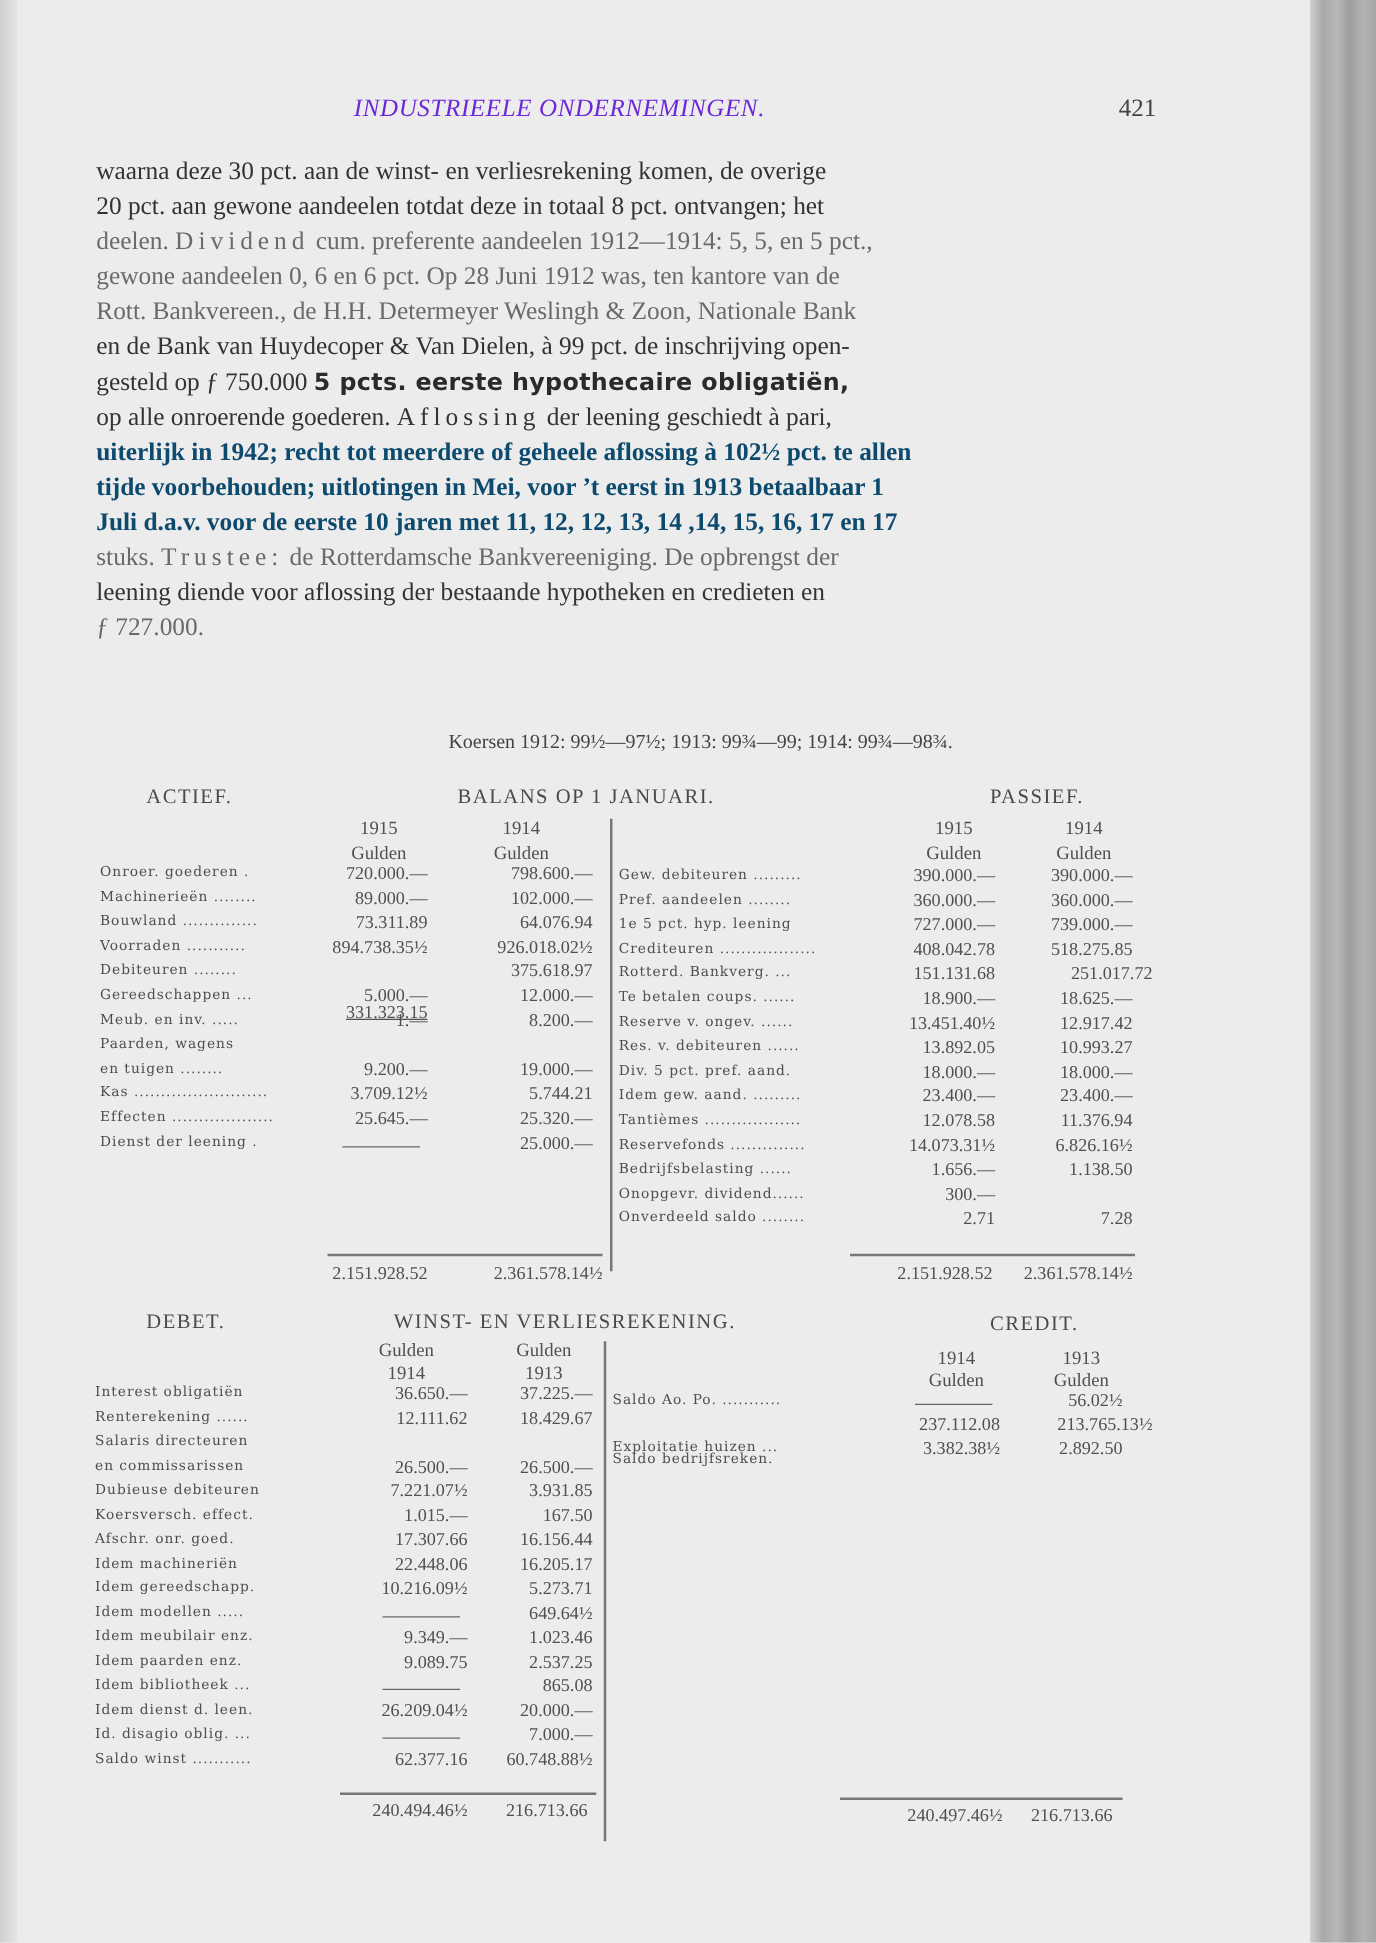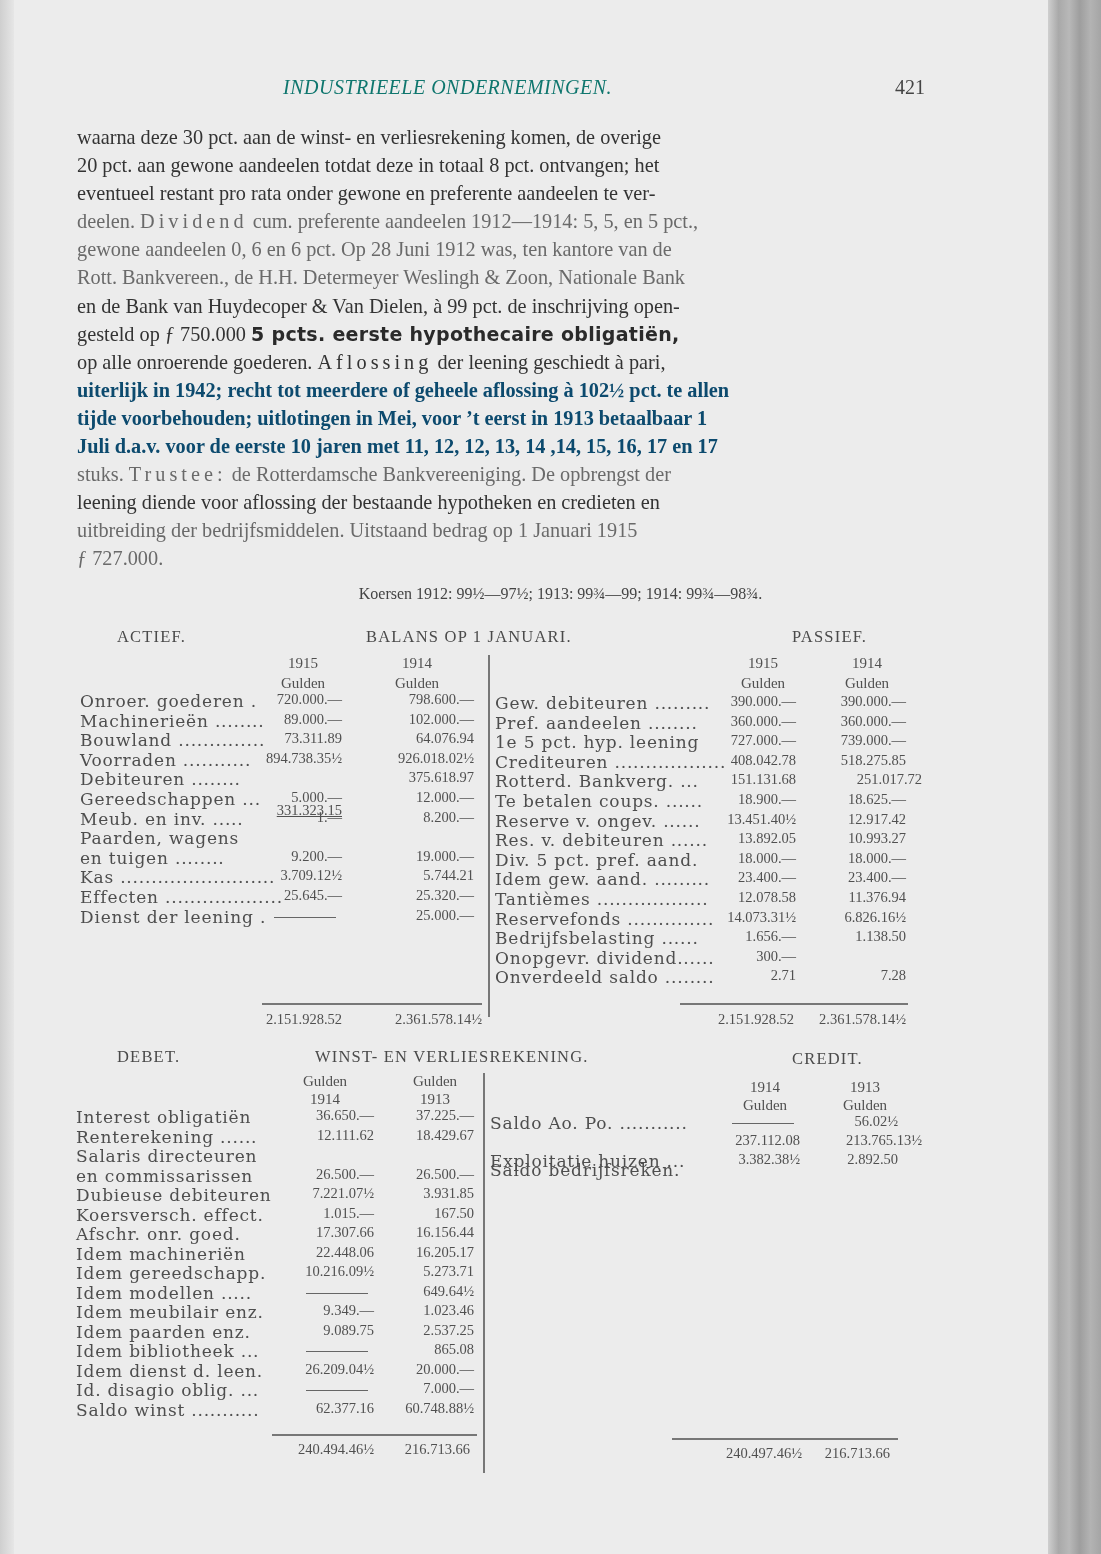--- a/index.html
+++ b/index.html
@@ -17,21 +17,21 @@
   .page-edge-right {
     position: absolute; left: 1048px; top: 0; width: 53px; height: 1554px;
     background: linear-gradient(90deg, #cfcfcf 0%, #a9a9a9 20%, #b8b8b8 40%, #9e9e9e 60%, #b3b3b3 80%, #a5a5a5 100%);
   }
   .running-head {
     position: absolute; top: 76px; left: 0; width: 1101px; height: 26px;
   }
   .running-title {
     position: absolute; left: 283px; top: 0;
     font-family: "Liberation Serif", serif; font-style: italic;
-    font-size: 20px; letter-spacing: 0.5px; color: #0f766e;
+    font-size: 20px; letter-spacing: 0.5px; color: #6d28d9;
   }
   .page-number {
     position: absolute; left: 895px; top: 0;
     font-family: "Liberation Serif", serif; font-size: 20px; color: #444;
   }
   .body-text {
     position: absolute; left: 77px; top: 123px; width: 843px;
     font-family: "Liberation Serif", serif; font-size: 20.3px; line-height: 28.1px;
     color: #333; text-align: justify;
   }
@@ -40,21 +40,21 @@
   .bold-sans { font-family: "DejaVu Sans", sans-serif; font-weight: bold; font-size: 19px; letter-spacing: 0.3px; color: #2a2a2a; }
   .strong { font-weight: bold; color: #0c4a6e; }
   .light { color: #6a6a6a; }
   .quotes {
     position: absolute; left: 0; top: 585px; width: 1101px; text-align: center;
     font-family: "Liberation Serif", serif; font-size: 16px; color: #444;
     padding-left: 20px; box-sizing: border-box;
   }
   
   .tbl { position: absolute; font-family: "DejaVu Serif", serif; color: #555; }
-  .lbl { position: absolute; font-size: 17px; letter-spacing: 0.8px; color: #4e4e4e; }
+  .lbl { position: absolute; font-size: 11px; letter-spacing: 0.8px; color: #4e4e4e; }
   .num { position: absolute; font-family: "Liberation Serif", serif; font-size: 14.5px; text-align: right; color: #505050; }
   .hdr { position: absolute; font-family: "Liberation Serif", serif; font-size: 15px; text-align: center; color: #505050; }
   .sec-title { position: absolute; font-family: "Liberation Serif", serif; font-size: 16.5px; letter-spacing: 1.2px; color: #4a4a4a; white-space: nowrap; }
   .vline { position: absolute; width: 1.5px; background: #777; }
   .hrule { position: absolute; height: 1.5px; background: #777; }
   .dash-cell { position: absolute; height: 1.2px; background: #666; }
 </style>
 </head>
 <body>
 
@@ -62,33 +62,31 @@
 <div class="page-edge-right"></div>
 
 <div class="running-head">
   <span class="running-title">INDUSTRIEELE ONDERNEMINGEN.</span>
   <span class="page-number">421</span>
 </div>
 
 <div class="body-text">
   <p>waarna deze 30 pct. aan de winst- en verliesrekening komen, de overige</p>
   <p>20 pct. aan gewone aandeelen totdat deze in totaal 8 pct. ontvangen; het</p>
-  <p>eventueel restant pro rata onder gewone en preferente aandeelen te ver-</p>
   <p class="light"><span>deelen.</span> <span class="spaced">Dividend</span> <span>cum. preferente aandeelen 1912—1914: 5, 5, en 5 pct.,</span></p>
   <p class="light">gewone aandeelen 0, 6 en 6 pct. Op 28 Juni 1912 was, ten kantore van de</p>
   <p class="light">Rott. Bankvereen., de H.H. Determeyer Weslingh &amp; Zoon, Nationale Bank</p>
   <p>en de Bank van Huydecoper &amp; Van Dielen, à 99 pct. de inschrijving open-</p>
   <p><span>gesteld op ƒ 750.000</span> <span class="bold-sans">5 pcts. eerste hypothecaire obligatiën,</span></p>
   <p><span>op alle onroerende goederen.</span> <span class="spaced">Aflossing</span> <span>der leening geschiedt à pari,</span></p>
   <p class="strong">uiterlijk in 1942; recht tot meerdere of geheele aflossing à 102½ pct. te allen</p>
   <p class="strong">tijde voorbehouden; uitlotingen in Mei, voor ’t eerst in 1913 betaalbaar 1</p>
   <p class="strong">Juli d.a.v. voor de eerste 10 jaren met 11, 12, 12, 13, 14 ,14, 15, 16, 17 en 17</p>
   <p class="light"><span>stuks.</span> <span class="spaced">Trustee:</span> <span>de Rotterdamsche Bankvereeniging. De opbrengst der</span></p>
   <p>leening diende voor aflossing der bestaande hypotheken en credieten en</p>
-  <p class="light">uitbreiding der bedrijfsmiddelen. Uitstaand bedrag op 1 Januari 1915</p>
   <p class="light">ƒ 727.000.</p>
 </div>
 
 <div class="quotes">Koersen 1912: 99½—97½; 1913: 99¾—99; 1914: 99¾—98¾.</div>
 
 <div class="tbl" style="left:0;top:0;width:1101px;height:1554px;">
   <span class="sec-title" style="left:117px;top:627px;">ACTIEF.</span>
   <span class="sec-title" style="left:366px;top:627px;">BALANS OP 1 JANUARI.</span>
   <span class="sec-title" style="left:792px;top:627px;">PASSIEF.</span>
 

